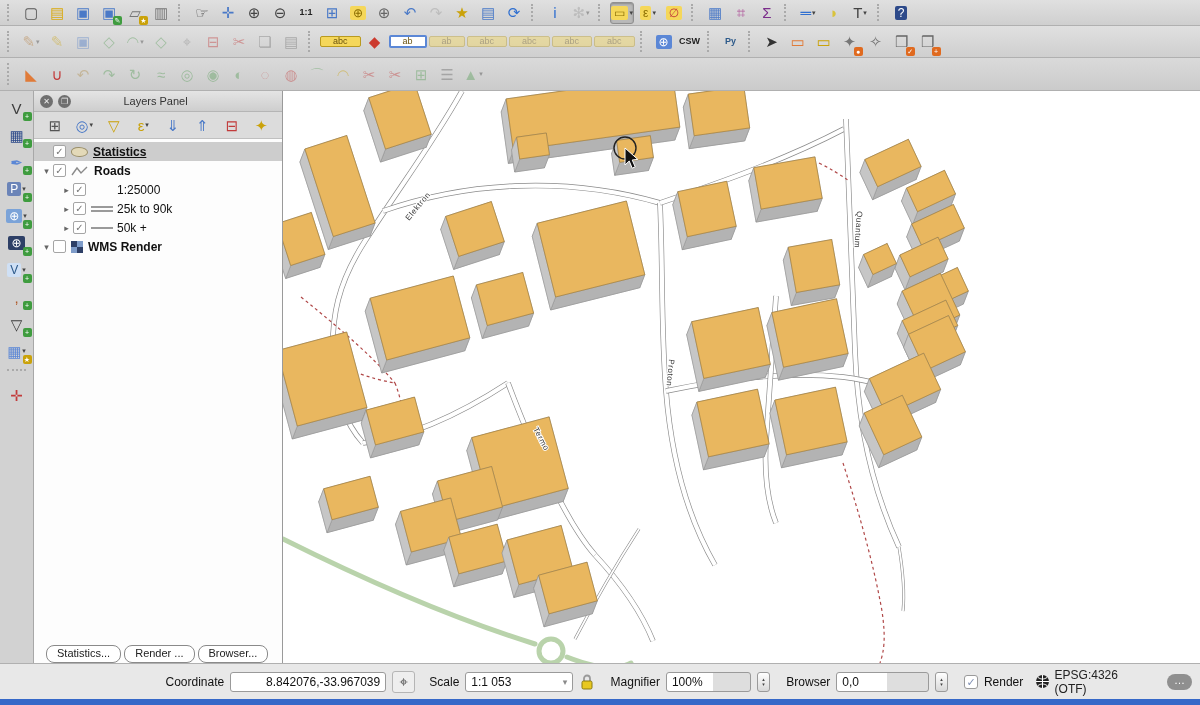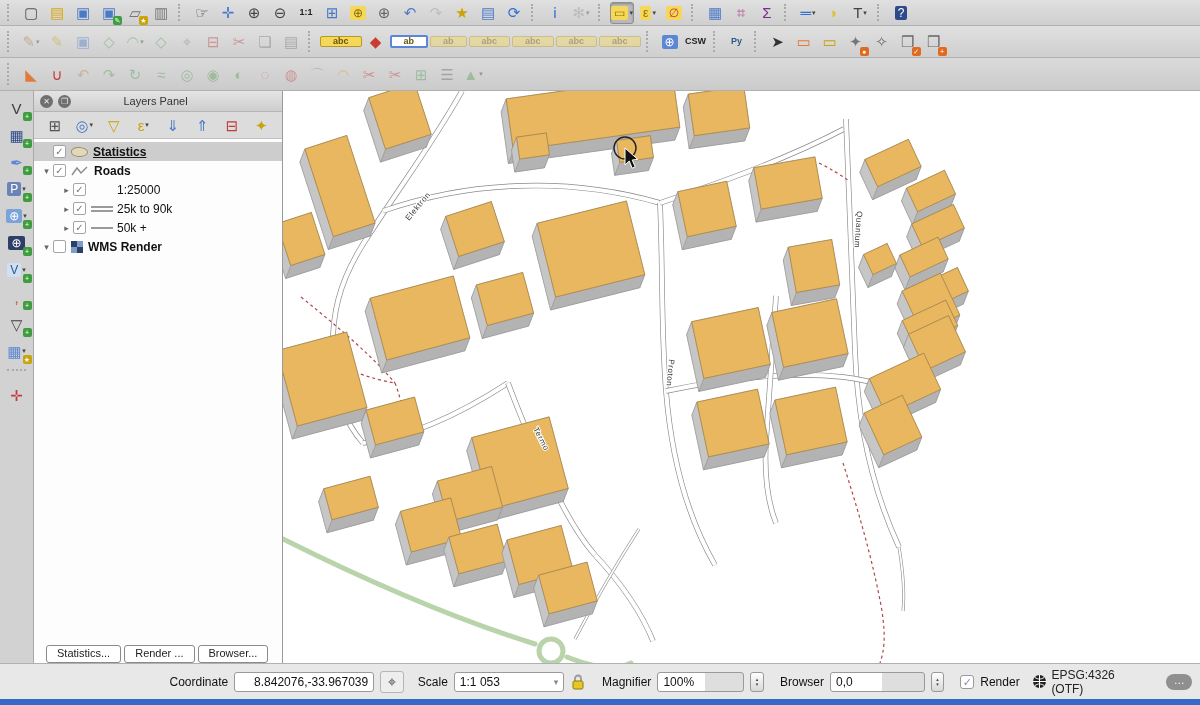--- a/index.html
+++ b/index.html
@@ -10,21 +10,21 @@
   .tb-row{display:flex;align-items:center;gap:2px;padding:0 4px;
           background:linear-gradient(#e0e0e0,#cfcfcf);border-bottom:1px solid #b0b0b0;}
   .row1{height:26px;} .row2{height:32px;} .row3{height:33px;background:linear-gradient(#dadada,#cbcbcb);}
   .tbtn{position:relative;min-width:24px;height:22px;display:flex;align-items:center;justify-content:center;
         border-radius:3px;cursor:default;}
   .row2 .tbtn,.row3 .tbtn{height:26px;}
   .tbtn .glyph{font-size:15px;line-height:1;}
   .tbtn .glyph.small{font-size:9px;font-weight:bold;}
   .tbtn .glyph.chip{padding:1px 3px;border-radius:2px;font-size:12px;}
   .tbtn .glyph.tag{background:#f5d75a;border:1px solid #b99a1f;border-radius:2px;
-        font-size:9px;padding:0 12px;color:#6b5410;font-weight:bold;}
+        font-size:9px;padding:0 12px;color:#6b5410;font-weight:normal;}
   .tbtn.pressed{background:#b9b9b9;border:1px solid #8f8f8f;box-shadow:inset 0 1px 2px rgba(0,0,0,.25);}
   .tbtn.pressed2 .glyph{border:2px solid #5b87d6;background:#fff;}
   .tbtn.disabled{opacity:.42;}
   .tbtn .dd{font-size:7px;color:#444;margin-left:1px;}
   .tbtn .badge{position:absolute;right:-1px;bottom:-1px;min-width:9px;height:9px;border-radius:2px;
         color:#fff;font-size:7px;line-height:9px;text-align:center;padding:0 1px;}
   .tb-sep{width:7px;height:70%;border-left:2px dotted #aaa;margin:0 3px;}
   
   .main{display:flex;height:572px;}
   .rail{width:34px;background:#d2d2d2;border-right:1px solid #a8a8a8;display:flex;flex-direction:column;
@@ -51,21 +51,21 @@
   .lyr-ico{margin-right:5px;display:inline-flex;align-items:center;}
   .blob{width:17px;height:10px;background:#e3d9b8;border:1px solid #9a8f6a;border-radius:45% 55% 50% 50%;}
   .rastico{display:grid;grid-template-columns:6px 6px;grid-template-rows:6px 6px;}
   .rastico span:nth-child(1){background:#2d3f66;} .rastico span:nth-child(2){background:#7e9cc9;}
   .rastico span:nth-child(3){background:#7e9cc9;} .rastico span:nth-child(4){background:#2d3f66;}
   .sym{width:22px;margin-right:4px;display:flex;flex-direction:column;gap:2px;flex:0 0 22px;}
   .sym i{display:block;height:0;border-top:2px solid #9a9a9a;}
   .lbl{color:#111;}
   .lbl.b{font-weight:bold;} .lbl.u{text-decoration:underline;}
   .dock-tabs{position:absolute;bottom:0;left:12px;display:flex;gap:3px;}
-  .dock-tab{background:#fff;border:1px solid #8a8a8a;border-radius:3px;height:18px;padding:1px 10px;
+  .dock-tab{background:#fff;border:1px solid #8a8a8a;border-radius:8px;height:18px;padding:1px 10px;
         font-size:11px;color:#222;}
   
   .map{flex:1;background:#fff;position:relative;}
   .map svg{position:absolute;left:0;top:0;}
   .rlabel{font:8px "Liberation Sans",sans-serif;fill:#3a3a3a;paint-order:stroke;stroke:#fff;
         stroke-width:2px;letter-spacing:.6px;}
   
   .statusbar{height:36px;background:#e8e8e8;border-top:1px solid #b0b0b0;display:flex;align-items:center;
         gap:6px;padding:0 8px;font-size:12px;}
   .sb-spacer{width:158px;}
@@ -777,21 +777,21 @@
           <text x="250" y="338" class="rlabel" transform="rotate(62 250 338)">Termo</text>
           <circle cx="342" cy="57" r="11" fill="none" stroke="#222" stroke-width="1.4"></circle>
           <path d="M342,57 l0,17 l4.2,-4 l3,7.2 l3,-1.4 l-3,-6.8 l5.6,-0.6 z" fill="#111" stroke="#fff" stroke-width="1"></path>
         </svg>
     </div>
   </div>
 
   <div class="statusbar">
     <div class="sb-spacer"></div>
     <span class="sb-label">Coordinate</span>
-    <input class="fld" style="width: 140px;" value="8.842076,-33.967039">
+    <input class="fld" style="width: 156px;" value="8.842076,-33.967039">
     <span class="sb-icon">⌖</span>
     <span class="sb-label" style="margin-left:8px">Scale</span>
     <span class="fld combo" style="width:112px">
       <span>1:1 053</span>
       <span class="chev">▾</span>
     </span>
     <svg width="16" height="18">
       <path d="M5,8 v-2.5 a3,3 0 0 1 6,0 v2.5" fill="none" stroke="#9a9a9a" stroke-width="1.8"></path>
       <rect x="3" y="8" width="10" height="8" rx="1.5" fill="#e8c820" stroke="#8a7a10"></rect>
     </svg>

